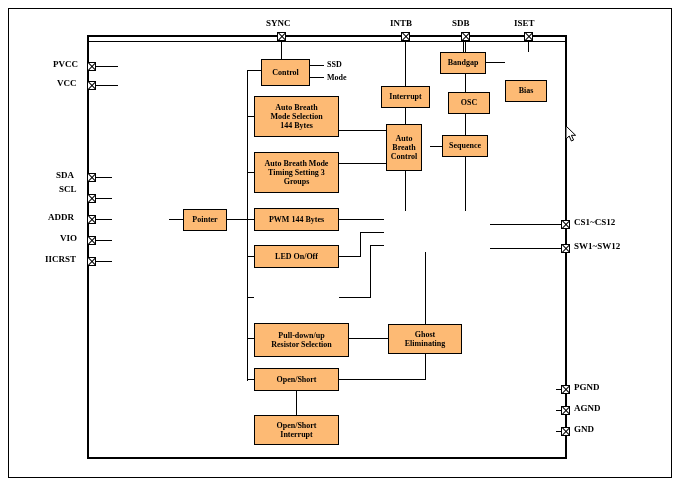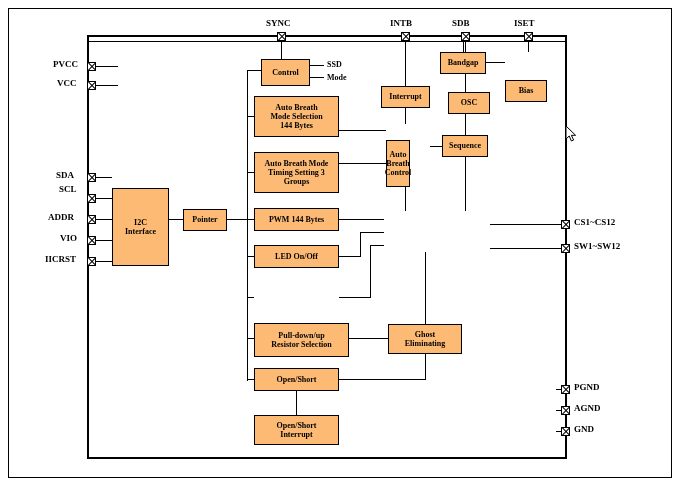--- a/index.html
+++ b/index.html
@@ -169,22 +169,20 @@
 
       <line x1="339" y1="379.5" x2="425" y2="379.5"></line>
       <line x1="425" y1="379.5" x2="425" y2="354"></line>
 
       <line x1="556" y1="389.5" x2="561" y2="389.5"></line>
       <line x1="556" y1="410.5" x2="561" y2="410.5"></line>
       <line x1="556" y1="431.5" x2="561" y2="431.5"></line>
     </g>
   </svg>
 
-  <div class="blk" style="left:112px;top:188px;width:57px;height:78px;">I2C
-Interface</div>
 
   <div class="blk" style="left:183px;top:209px;width:44px;height:22px;">Pointer</div>
 
   <div class="blk" style="left:261px;top:59px;width:49px;height:27px;">Control</div>
 
   <div class="blk" style="left:254px;top:96px;width:85px;height:41px;">Auto Breath
 Mode Selection
 144 Bytes</div>
 
   <div class="blk" style="left:254px;top:152px;width:85px;height:41px;">Auto Breath Mode
@@ -199,21 +197,21 @@
   <div class="blk" style="left:254px;top:323px;width:95px;height:34px;">Pull-down/up
 Resistor Selection</div>
 
   <div class="blk" style="left:254px;top:368px;width:85px;height:23px;">Open/Short</div>
 
   <div class="blk" style="left:254px;top:415px;width:85px;height:30px;">Open/Short
 Interrupt</div>
 
   <div class="blk" style="left:381px;top:86px;width:49px;height:22px;">Interrupt</div>
 
-  <div class="blk" style="left:386px;top:124px;width:24px;height:47px;margin-top:16px;">Auto
+  <div class="blk" style="left:386px;top:124px;width:36px;height:47px;">Auto
 Breath
 Control</div>
 
   <div class="blk" style="left:442px;top:135px;width:46px;height:22px;">Sequence</div>
 
   <div class="blk" style="left:448px;top:92px;width:42px;height:22px;">OSC</div>
 
   <div class="blk" style="left:440px;top:52px;width:46px;height:22px;">Bandgap</div>
 
   <div class="blk" style="left:505px;top:52px;width:42px;height:22px;margin-top:28px;">Bias</div>

